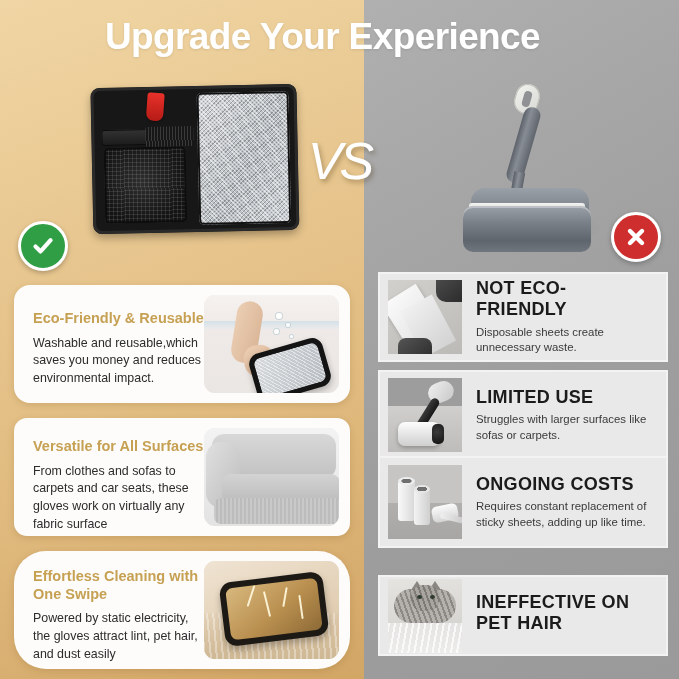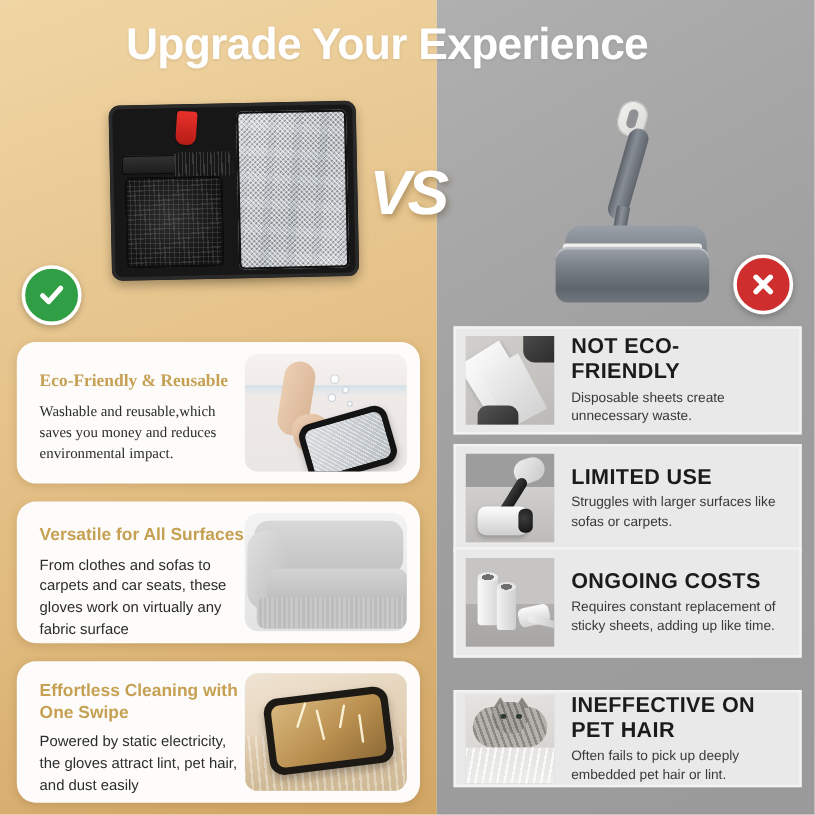--- a/index.html
+++ b/index.html
@@ -114,21 +114,21 @@
     box-shadow:inset 0 2px 0 rgba(255,255,255,.35);
   }
   .roller .sheet{
     position:absolute;left:14px;top:119px;width:116px;height:10px;border-radius:3px;
     background:linear-gradient(180deg,#f4f4f2,#c9cbcb);
   }
 
   
   .vs{
     position:absolute;left:0;top:131px;width:679px;text-align:center;
-    font-size:52px;font-weight:bold;font-style:italic;color:#fff;
+    font-size:52px;font-weight:normal;font-style:italic;color:#fff;
     letter-spacing:-3px;
     text-shadow:2px 3px 5px rgba(70,50,15,.35);
     pointer-events:none;
   }
 
   
   .badge{
     position:absolute;width:50px;height:50px;border-radius:50%;
     box-shadow:0 2px 5px rgba(0,0,0,.25);
     border:3px solid #fff;box-sizing:border-box;
@@ -153,21 +153,21 @@
   }
   .lcard p{
     margin:0;font-size:12.4px;line-height:1.42;color:#2c2c2c;
   }
   .lcard .thumb{
     position:absolute;right:11px;border-radius:11px;overflow:hidden;
     background:#efeceb;
   }
 
   
-  #lcard1{top:285px;height:118px;font-family:Liberation Serif, serif;}
+  #lcard1{top:285px;height:118px;}
   #lcard1 .txt{top:25px;}
   #lcard1 .thumb{top:10px;width:135px;height:98px;}
   .img-water{
     position:absolute;inset:0;
     background:linear-gradient(180deg,#f6f2f0 0%,#efeae8 34%,#eae6e4 100%);
   }
   .img-water .waterline{
     position:absolute;left:0;top:26px;width:100%;height:9px;
     background:linear-gradient(180deg,rgba(210,225,232,.95),rgba(236,240,242,.25));
   }
@@ -186,35 +186,35 @@
     background:#141414;transform:rotate(-16deg);box-shadow:0 3px 6px rgba(0,0,0,.25);
   }
   .img-water .pad i{
     position:absolute;left:5px;top:5px;right:5px;bottom:5px;border-radius:7px;display:block;
     background:
       repeating-linear-gradient(45deg,rgba(255,255,255,.5) 0 1px,rgba(0,0,0,0) 1px 3px),
       linear-gradient(120deg,#d6dadd,#b7bcc1);
   }
 
   
-  #lcard2{top:418px;height:118px;}
+  #lcard2{top:418px;height:118px;border-radius:13px;}
   #lcard2 .txt{top:20px;}
   #lcard2 .thumb{top:10px;width:135px;height:98px;}
   .img-sofa{position:absolute;inset:0;background:linear-gradient(180deg,#f3f3f3,#e3e3e3);}
   .img-sofa .back{position:absolute;left:8px;top:6px;width:124px;height:44px;border-radius:12px;
     background:linear-gradient(180deg,#d8d8d8,#c2c2c2);}
   .img-sofa .armrest{position:absolute;left:2px;top:14px;width:34px;height:66px;border-radius:15px;
     background:linear-gradient(120deg,#e0e0e0,#bdbdbd);}
   .img-sofa .seat{position:absolute;left:18px;top:46px;width:118px;height:30px;border-radius:9px;
     background:linear-gradient(180deg,#d3d3d3,#bbbbbb);}
   .img-sofa .base{position:absolute;left:10px;top:70px;width:128px;height:26px;border-radius:7px;
     background:repeating-linear-gradient(90deg,#c9c9c9 0 2px,#bcbcbc 2px 4px);}
 
   
-  #lcard3{top:551px;height:118px;}
+  #lcard3{top:551px;height:118px;border-radius:32px;}
   #lcard3 .txt{top:17px;}
   #lcard3 .thumb{top:10px;width:135px;height:98px;}
   .img-static{position:absolute;inset:0;
     background:linear-gradient(160deg,#efe3d2,#e2cfb4 60%,#d9c3a3);}
   .img-static .fur{position:absolute;left:0;bottom:0;width:100%;height:46px;
     background:repeating-linear-gradient(85deg,rgba(255,255,255,.35) 0 2px,rgba(0,0,0,0) 2px 6px),
       linear-gradient(180deg,rgba(216,191,158,.2),#cfb894);}
   .img-static .pad{
     position:absolute;left:18px;top:16px;width:104px;height:64px;border-radius:12px;
     background:#1d1a16;transform:rotate(-7deg);box-shadow:0 4px 7px rgba(0,0,0,.28);
@@ -449,17 +449,16 @@
         <div class="ear1"></div>
         <div class="ear2"></div>
         <div class="head"></div>
         <div class="eye" style="left:29px;"></div>
         <div class="eye" style="left:42px;"></div>
         <div class="fluff"></div>
       </div>
     </div>
     <div class="txt">
       <h3>INEFFECTIVE ON PET HAIR</h3>
-      <p>Often fails to pick up deeply embedded pet hair or lint.</p>
     </div>
   </div>
 
 </div>
 
 </body></html>

